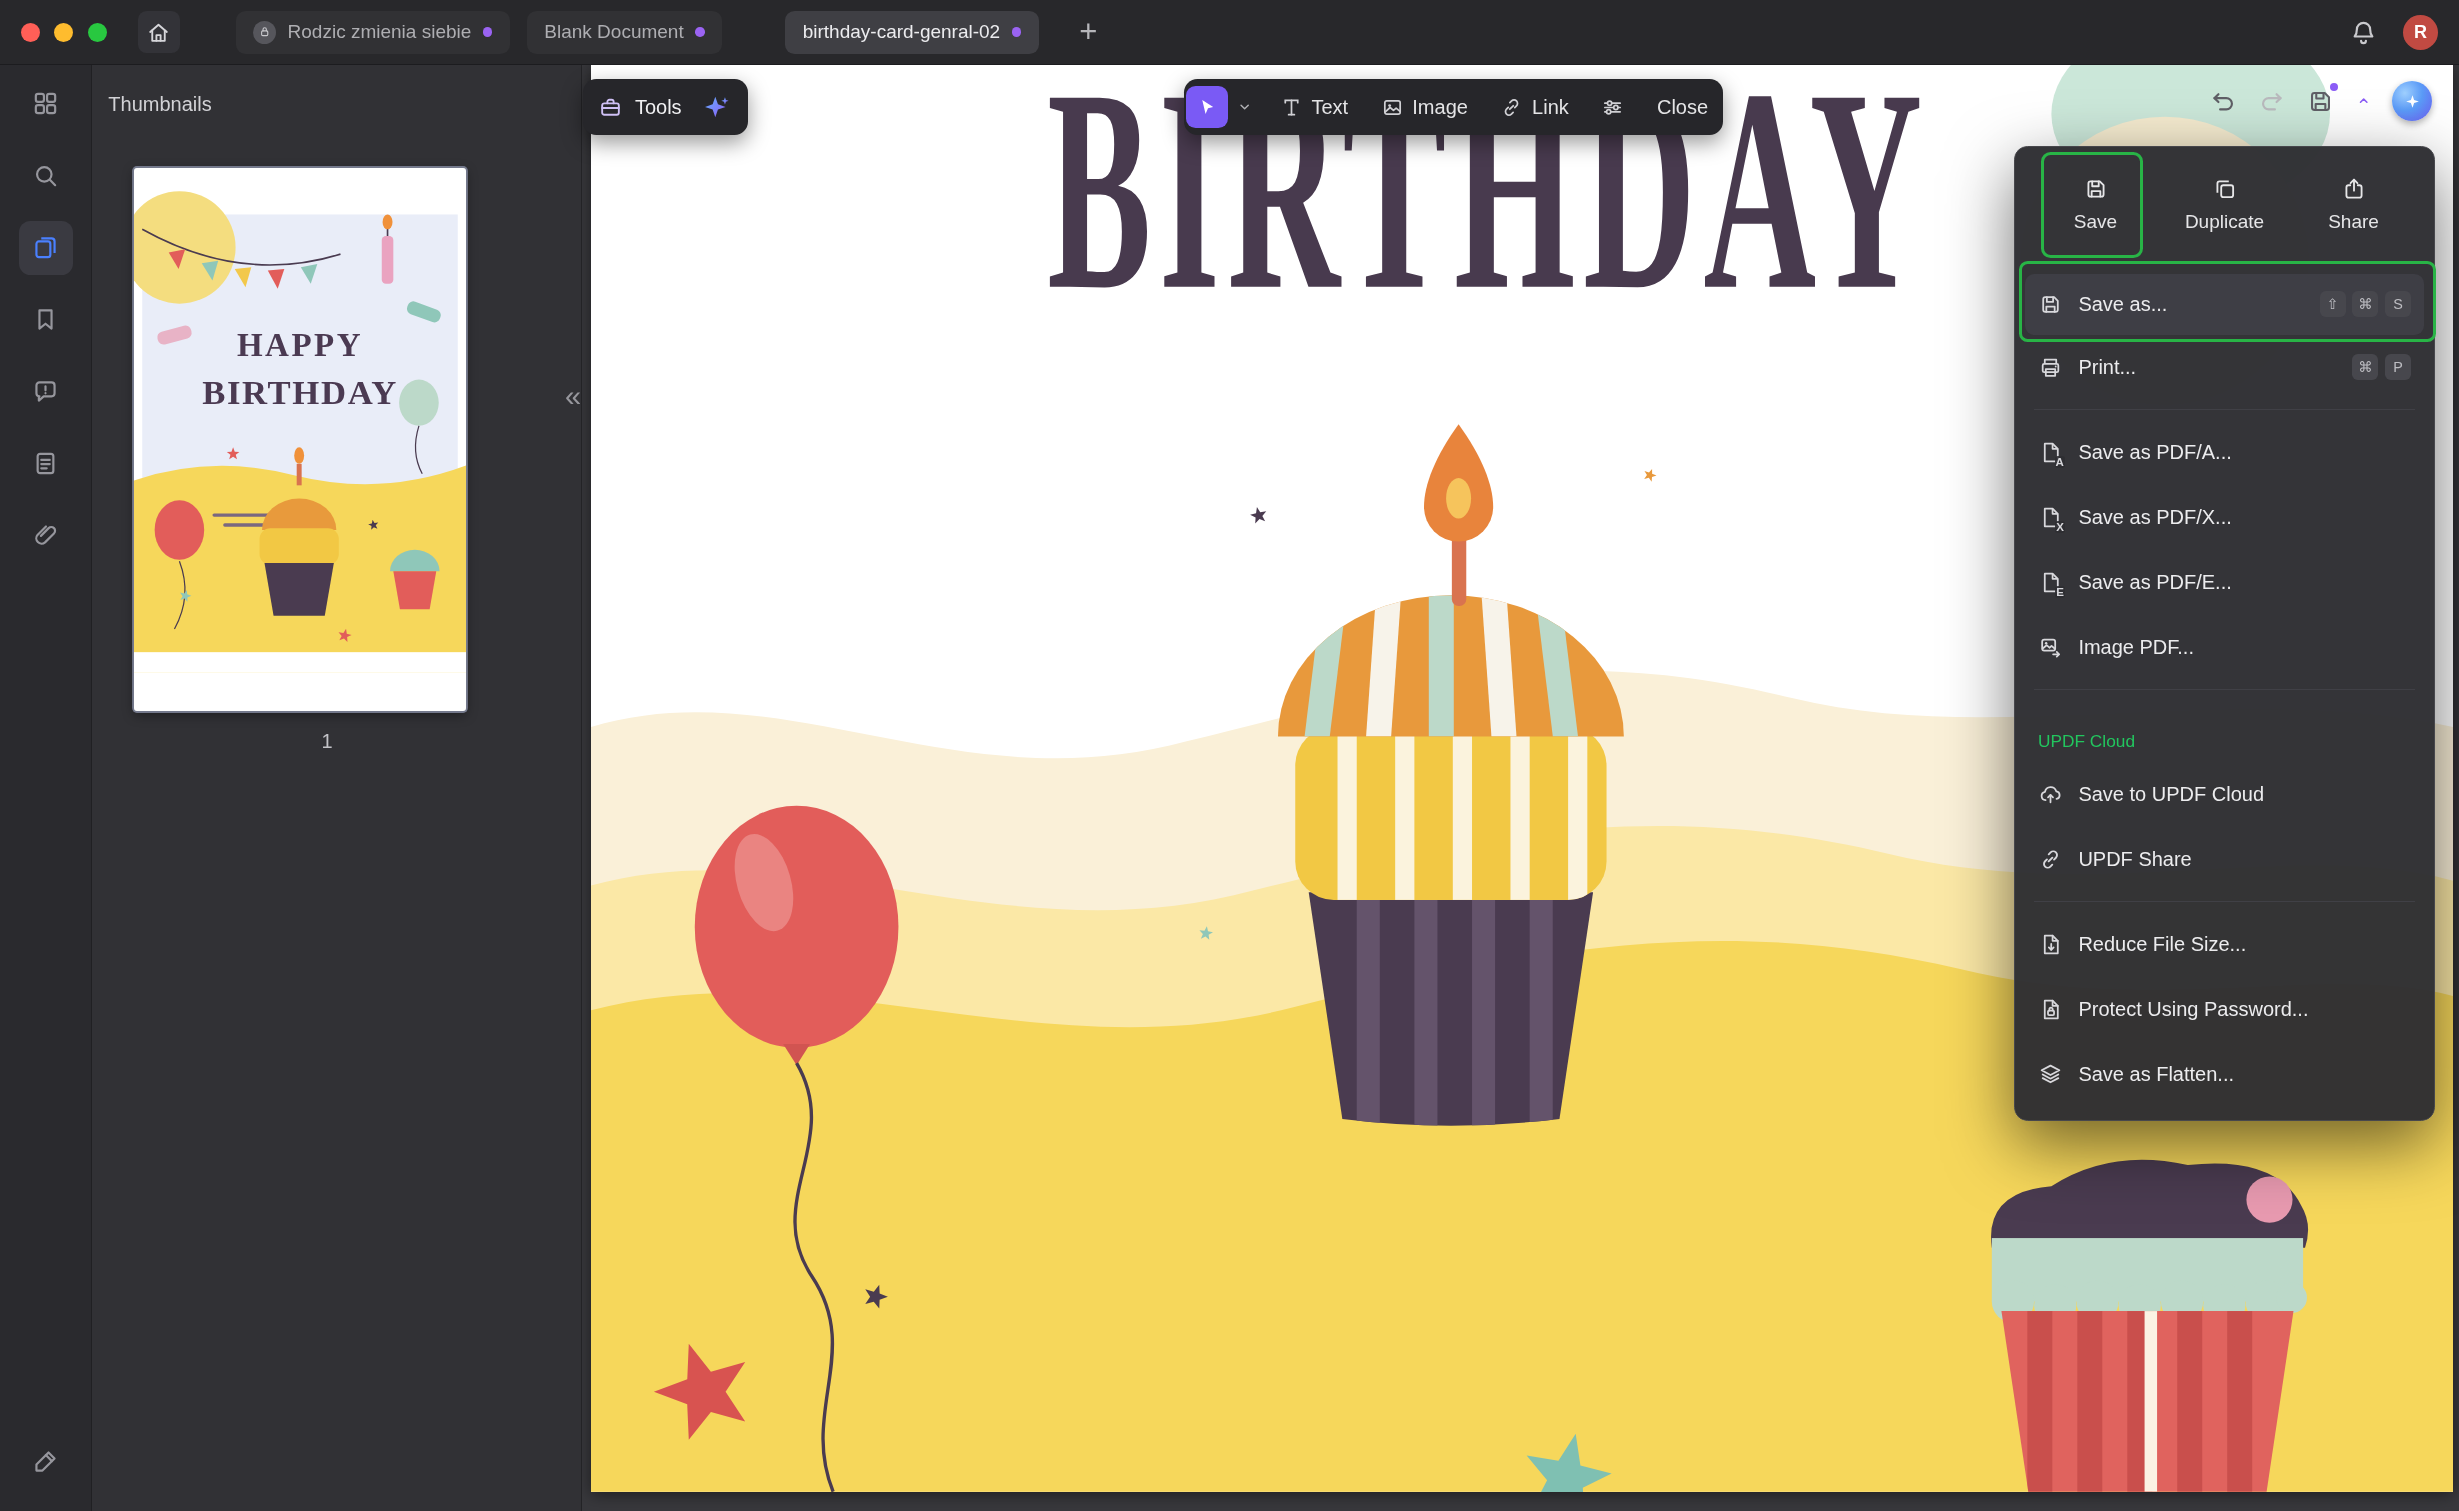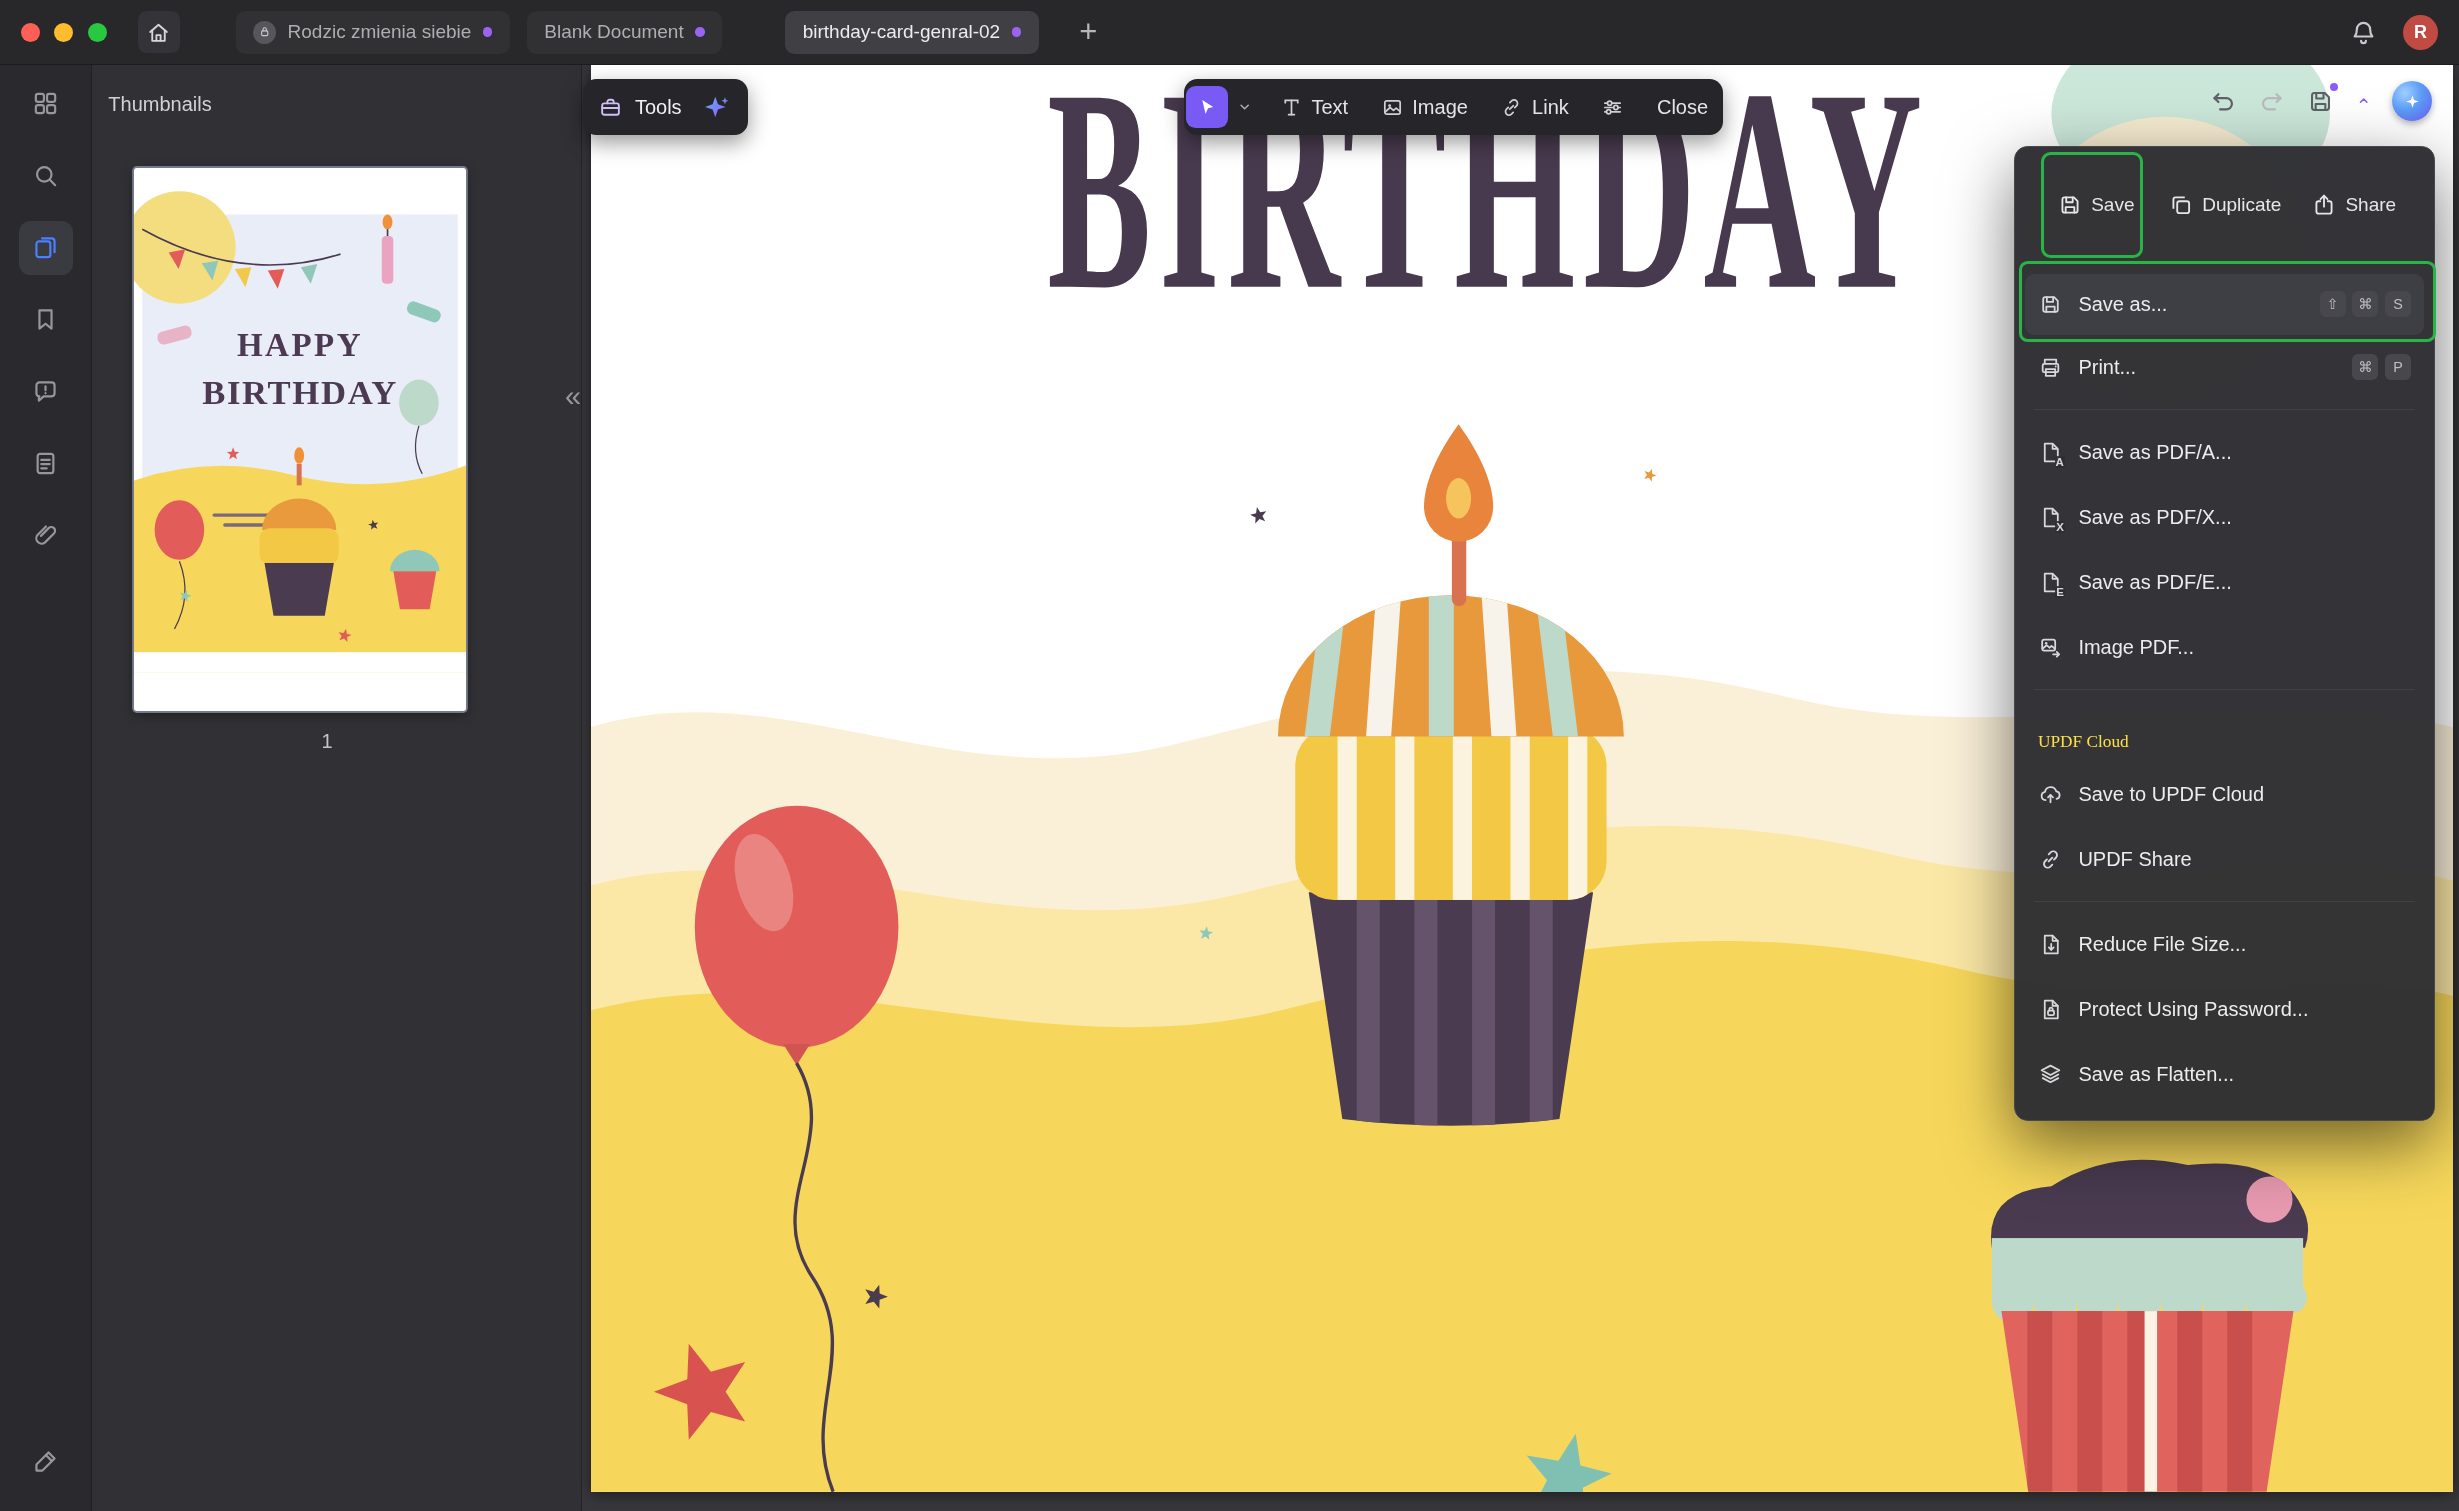--- a/index.html
+++ b/index.html
@@ -84,34 +84,34 @@
   .ai-orb{width:40px;height:40px;border-radius:50%;
           background:radial-gradient(circle at 32% 30%, #9fd0ff 0%, #5b9bf7 45%, #6d5bf0 100%);
           display:flex;align-items:center;justify-content:center;box-shadow:0 2.9px 7.7px rgba(0,0,0,.3);}
   .ai-orb svg{width:19px;height:19px;color:#ffffff;}
 
   
   #menu{position:absolute;left:2014px;top:146px;width:419px;background:rgba(45,45,50,.97);
         border:1px solid #47474c;border-radius:13.4px;box-shadow:0 23px 67px rgba(0,0,0,.55);
         padding:9.6px 0 13.4px;z-index:30;}
   .menu-top{height:96px;display:flex;justify-content:space-between;padding:0 23px;}
-  .menu-action{width:115px;display:flex;flex-direction:row;align-items:center;justify-content:center;
+  .menu-action{width:115px;display:flex;flex-direction:column;align-items:center;justify-content:center;
                gap:8.6px;color:#e6e6e8;font-size:19px;border-radius:9.6px;}
   .menu-action svg{width:26px;height:26px;}
   .menu-row{height:65px;margin:0 9.6px;padding:0 13.4px;border-radius:9.6px;display:flex;
             align-items:center;gap:15.4px;color:#ececee;font-size:20px;}
   .menu-row.hover{background:#3e3e45;margin-top:21px;height:61px;}
   .menu-row svg{width:25px;height:25px;color:#d8d8dc;flex:0 0 auto;}
   .ml{flex:1;}
   .keys{display:flex;gap:6.7px;}
   .key{width:26px;height:26px;border-radius:5.8px;background:#47474d;color:#bebec3;
        font-size:14.4px;display:flex;align-items:center;justify-content:center;}
   .menu-div{height:1px;background:#404046;margin:9.6px 19px;}
   .menu-header{height:52px;display:flex;align-items:flex-end;padding:0 23px 9.6px;
-               color:#fde047;font-size:17.3px;font-family:Liberation Serif, serif;}
+               color:#22c55e;font-size:17.3px;}
   .fic{position:relative;width:25px;height:25px;flex:0 0 auto;color:#d8d8dc;}
   .fic svg{width:25px;height:25px;}
   .flet{position:absolute;right:-1.9px;bottom:-2.9px;font-style:normal;font-size:11.5px;font-weight:bold;
         color:#d8d8dc;background:rgba(45,45,50,.9);padding:0 1px;border-radius:2.9px;}
 
   
   .anno{position:absolute;border:3.8px solid #28b446;z-index:40;pointer-events:none;}
   #anno-save{left:2041px;top:152px;width:96px;height:100px;border-radius:9.6px;}
   #anno-saveas{left:2019px;top:261px;width:411px;height:75px;border-radius:8.6px;}
 </style>

